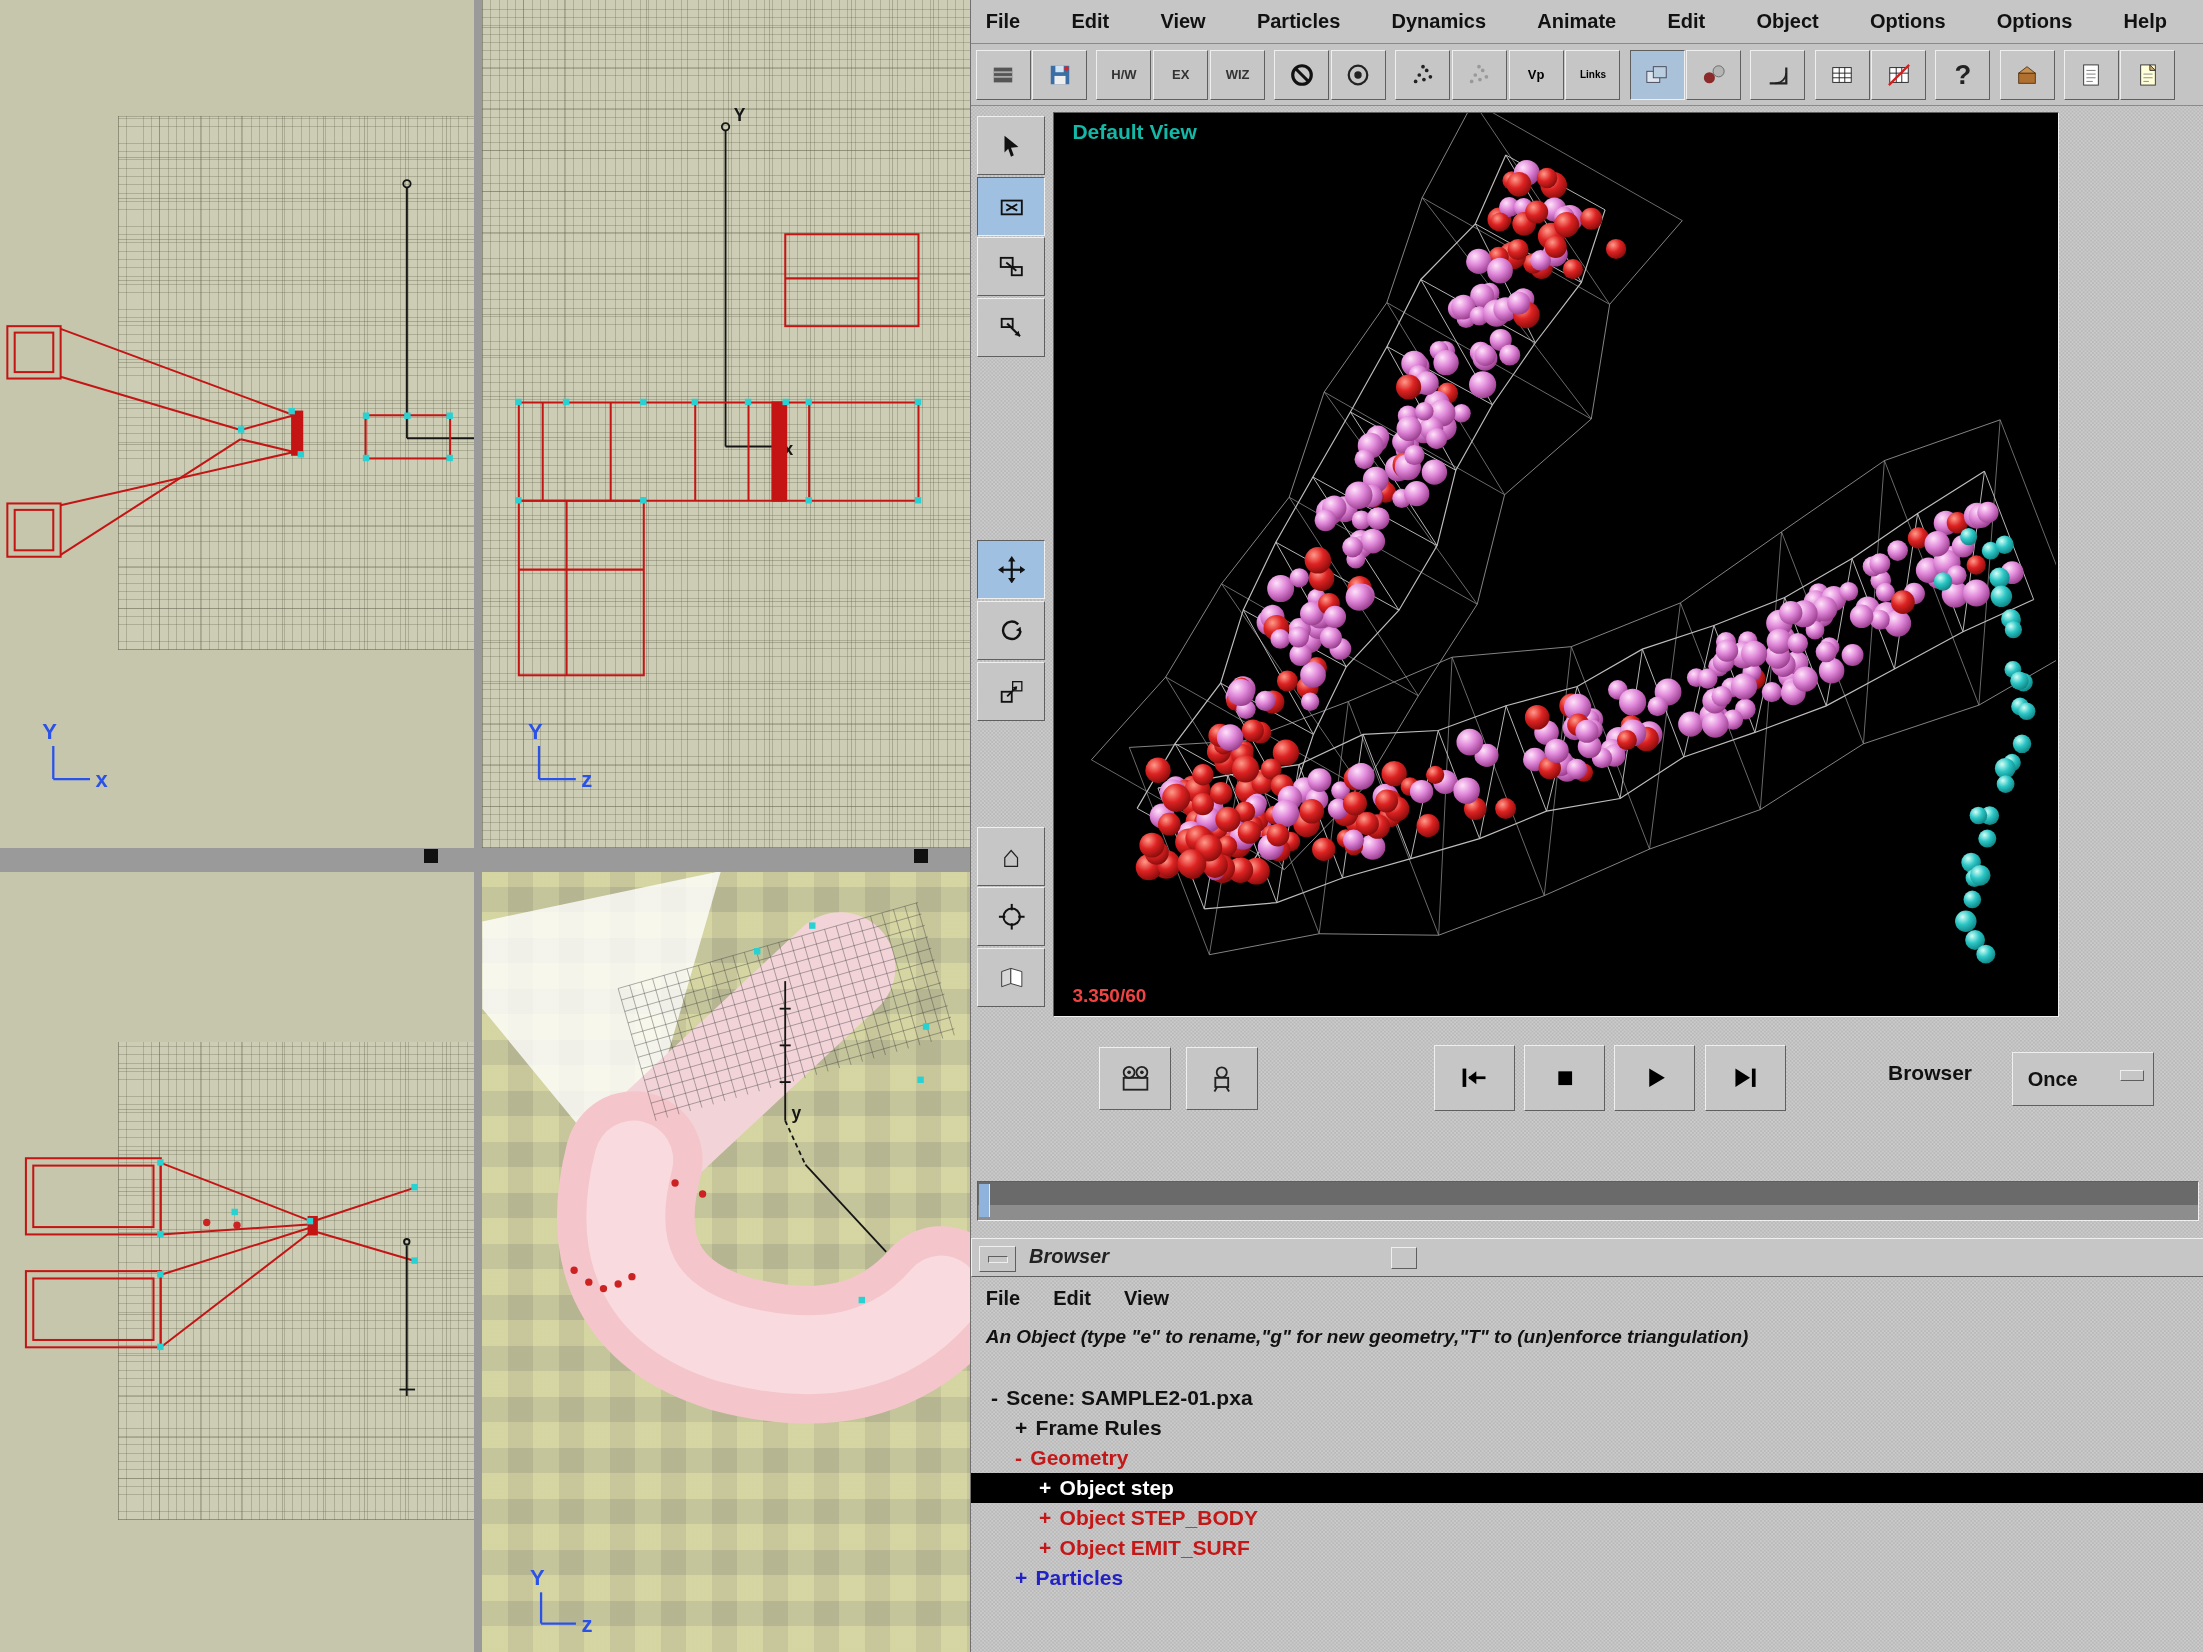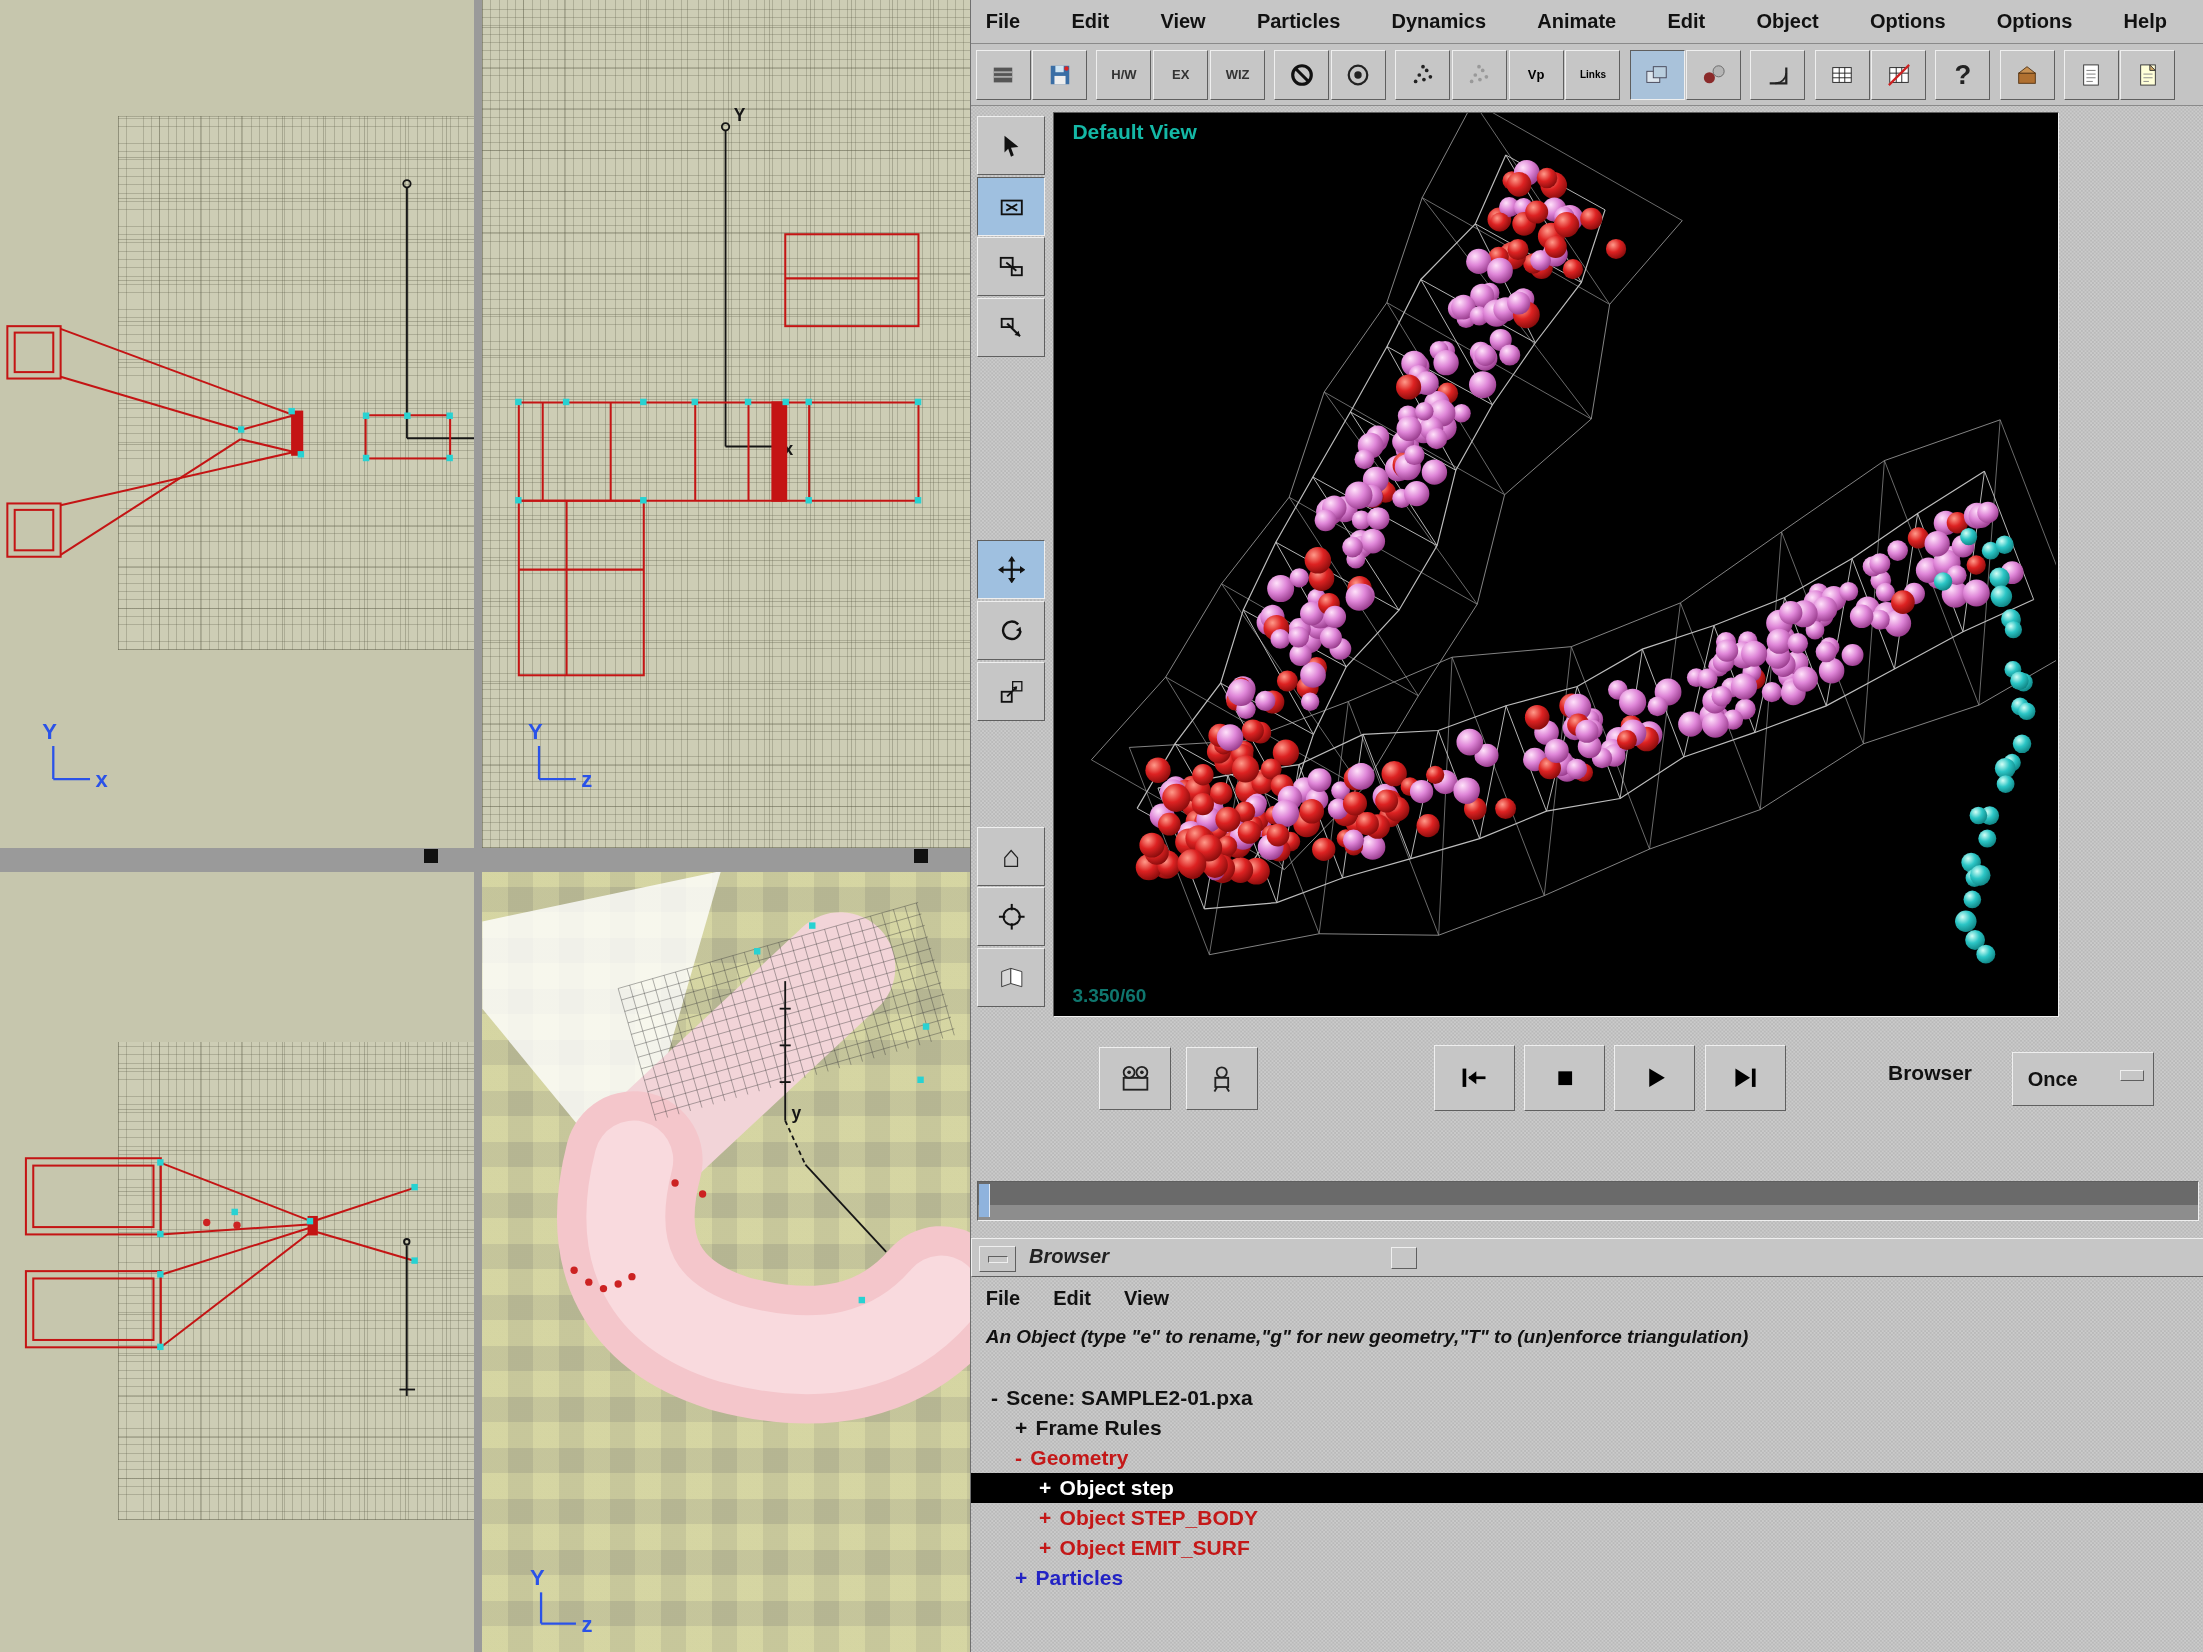--- a/index.html
+++ b/index.html
@@ -61,21 +61,21 @@
   .vbtn{position:absolute;left:6.4px;width:66px;height:57px;display:flex;align-items:center;justify-content:center;}
   .vbtn.sel{border-top:1.8px solid #5f5f5f;border-left:1.8px solid #5f5f5f;
             border-bottom:1.8px solid #efefef;border-right:1.8px solid #efefef;background:#9fc0e0;}
   .homeglyph{font-size:31px;font-weight:bold;color:#222;line-height:1;}
 
   .view3d{position:absolute;left:82px;top:112px;width:1006px;height:905px;background:#000;box-sizing:border-box;
           border-top:1.8px solid #5f5f5f;border-left:1.8px solid #5f5f5f;
           border-bottom:1.8px solid #efefef;border-right:1.8px solid #efefef;}
   .view3d svg{position:absolute;left:0;top:0;}
   .vlabel{position:absolute;left:18.4px;top:7.3px;color:#14b8a6;font-weight:bold;font-size:21px;}
-  .fcounter{position:absolute;left:18.4px;bottom:9.2px;color:#0f766e;font-weight:bold;font-size:19px;}
+  .fcounter{position:absolute;left:18.4px;bottom:9.2px;color:#ef4444;font-weight:bold;font-size:19px;}
 
   .recbtn{position:absolute;width:70px;height:61px;display:flex;align-items:center;justify-content:center;}
   .transport{position:absolute;left:463px;top:1045px;display:flex;gap:9.2px;}
   .trbtn{width:79px;height:64px;display:flex;align-items:center;justify-content:center;}
   .pb-label{position:absolute;left:917px;top:1061px;font-weight:bold;font-size:21px;color:#111;}
   .pb-drop{position:absolute;left:1041px;top:1052px;width:142px;height:54px;display:flex;align-items:center;
            padding-left:14.7px;box-sizing:border-box;font-weight:bold;font-size:20px;color:#111;}
   .pb-dash{position:absolute;right:9.2px;top:17.4px;width:22px;height:8.3px;}
 
   .timeline{position:absolute;left:5.5px;top:1181px;width:1222px;height:40px;box-sizing:border-box;

